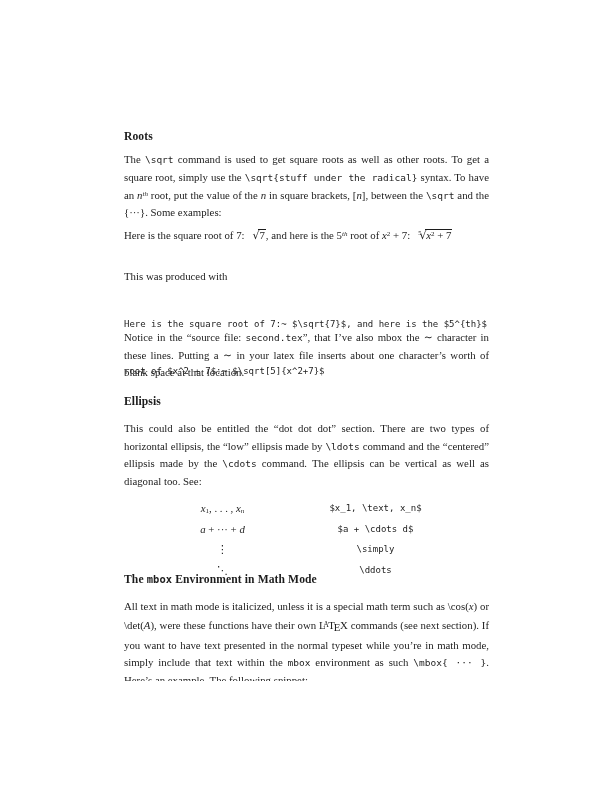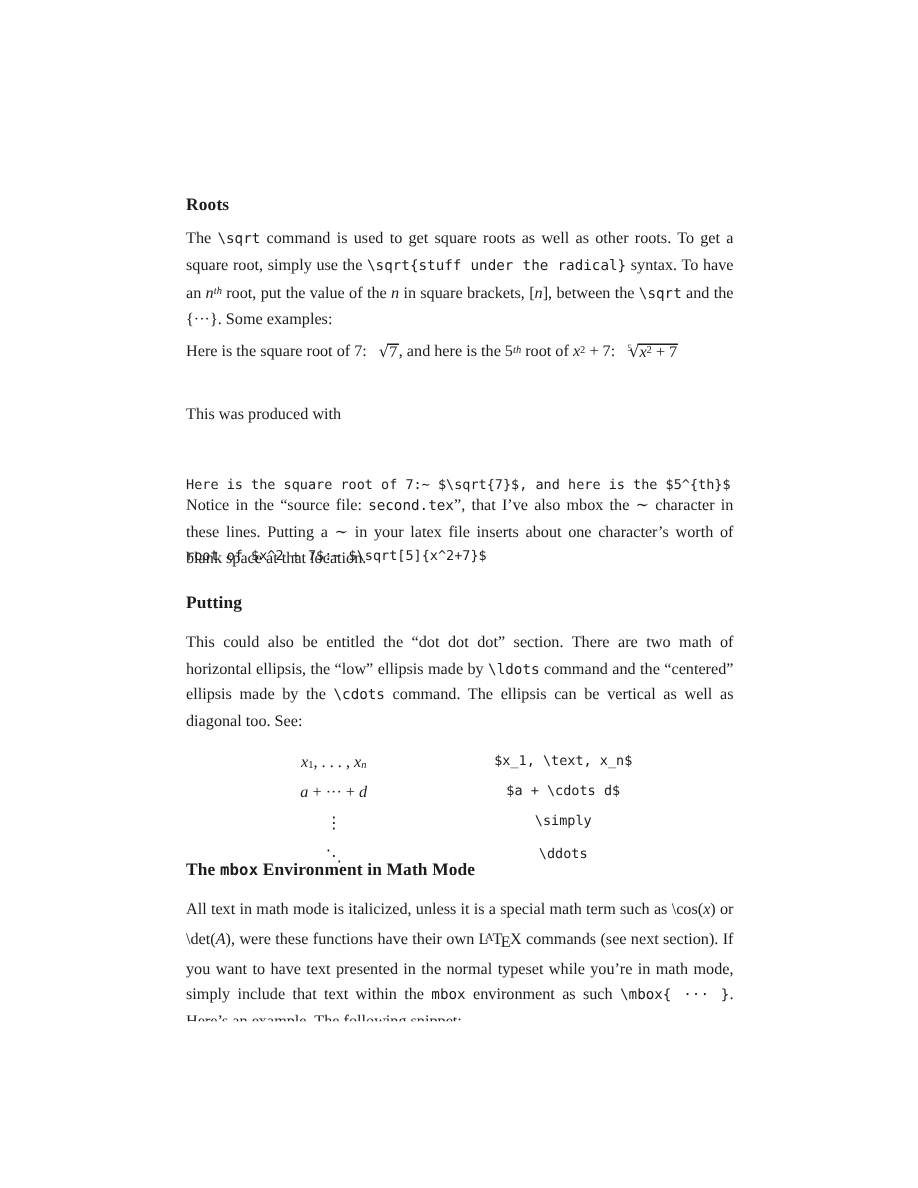--- a/index.html
+++ b/index.html
@@ -51,23 +51,23 @@
 
   <div class="blk line" style="top:268px;">This was produced with</div>
 
   <div class="blk code" style="top:286px;">
     <div>Here is the square root of 7:~ $\sqrt{7}$, and here is the $5^{th}$</div>
     <div>root of $x^2 + 7$:~ $\sqrt[5]{x^2+7}$</div>
   </div>
 
   <div class="blk p" style="top:329px;"><span>Notice in the “source file: </span><span class="tt">second.tex</span><span>”, that I’ve also mbox the </span><span>∼</span><span> character in these lines. Putting a </span><span>∼</span><span> in your latex file inserts about one character’s worth of blank space at that location.</span></div>
 
-  <div class="blk h" style="top:395px;">Putting</div>
+  <div class="blk h" style="top:395px;">Ellipsis</div>
 
-  <div class="blk p" style="top:420px;"><span>This could also be entitled the “dot dot dot” section. There are two math of horizontal ellipsis, the “low” ellipsis made by </span><span class="tt">\ldots</span><span> command and the “centered” ellipsis made by the </span><span class="tt">\cdots</span><span> command. The ellipsis can be vertical as well as diagonal too. See:</span></div>
+  <div class="blk p" style="top:420px;"><span>This could also be entitled the “dot dot dot” section. There are two types of horizontal ellipsis, the “low” ellipsis made by </span><span class="tt">\ldots</span><span> command and the “centered” ellipsis made by the </span><span class="tt">\cdots</span><span> command. The ellipsis can be vertical as well as diagonal too. See:</span></div>
 
   <div class="ex-table" style="top:500px;">
     <div class="ex-row">
       <span class="ex-math"><span class="it">x</span><span class="sub">1</span><span>, . . . , </span><span class="it">x</span><span class="sub it">n</span></span>
       <span class="ex-code">$x_1, \text, x_n$</span>
     </div>
     <div class="ex-row">
       <span class="ex-math"><span class="it">a</span><span> + ··· + </span><span class="it">d</span></span>
       <span class="ex-code">$a + \cdots d$</span>
     </div>

